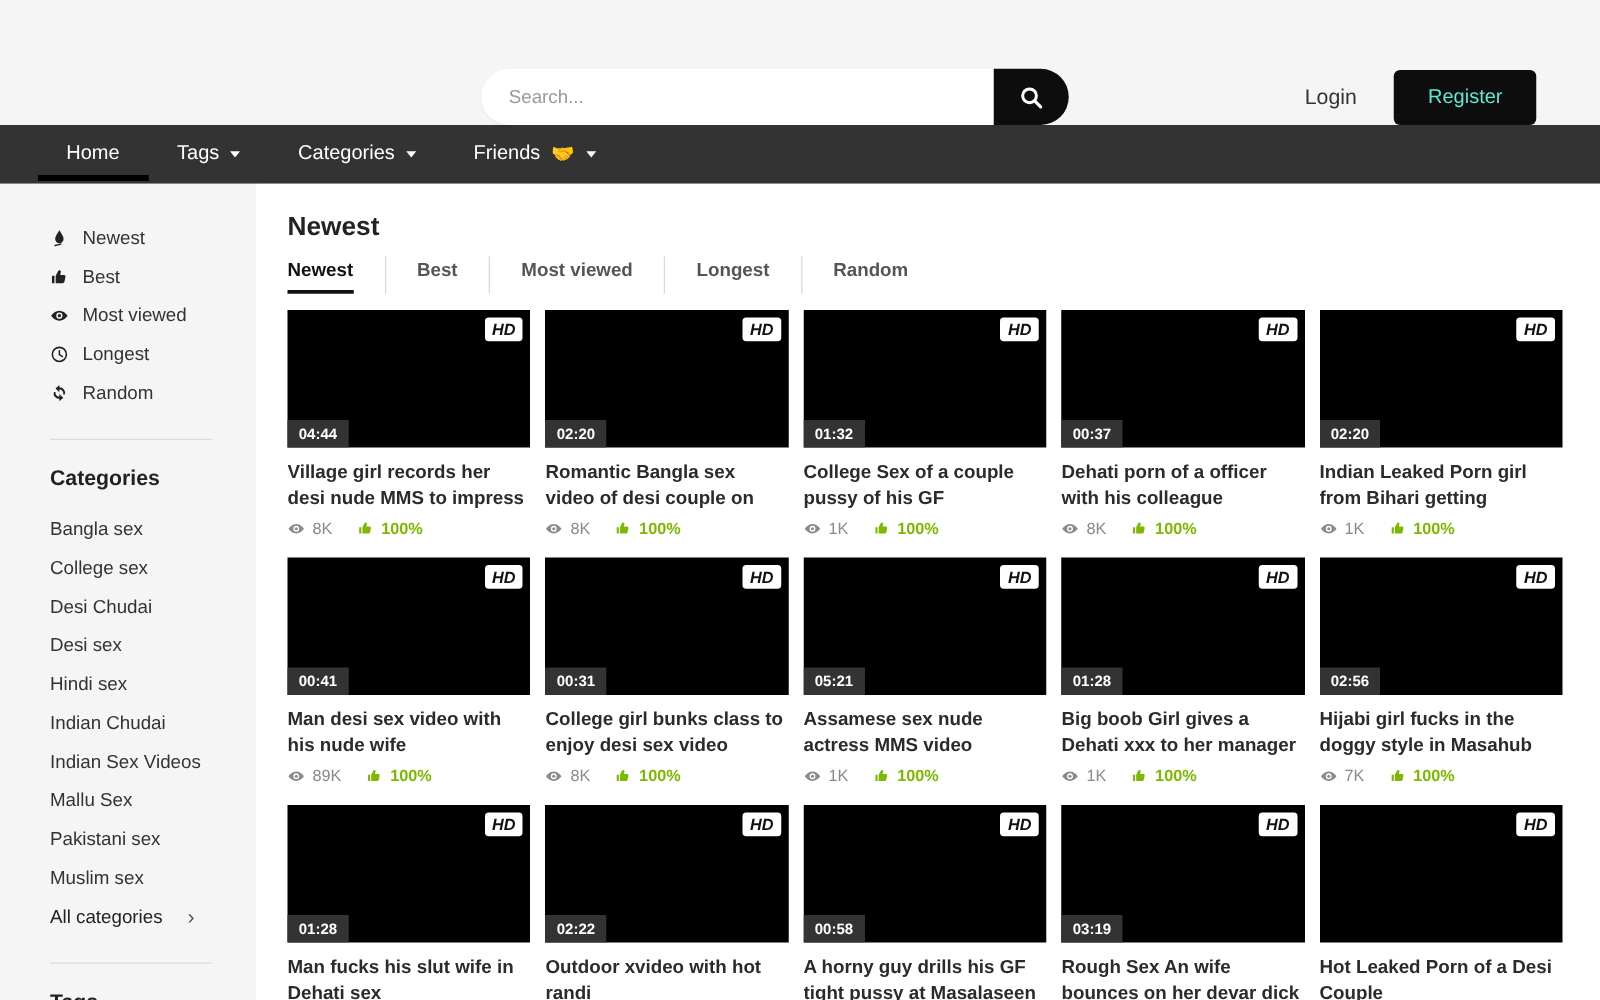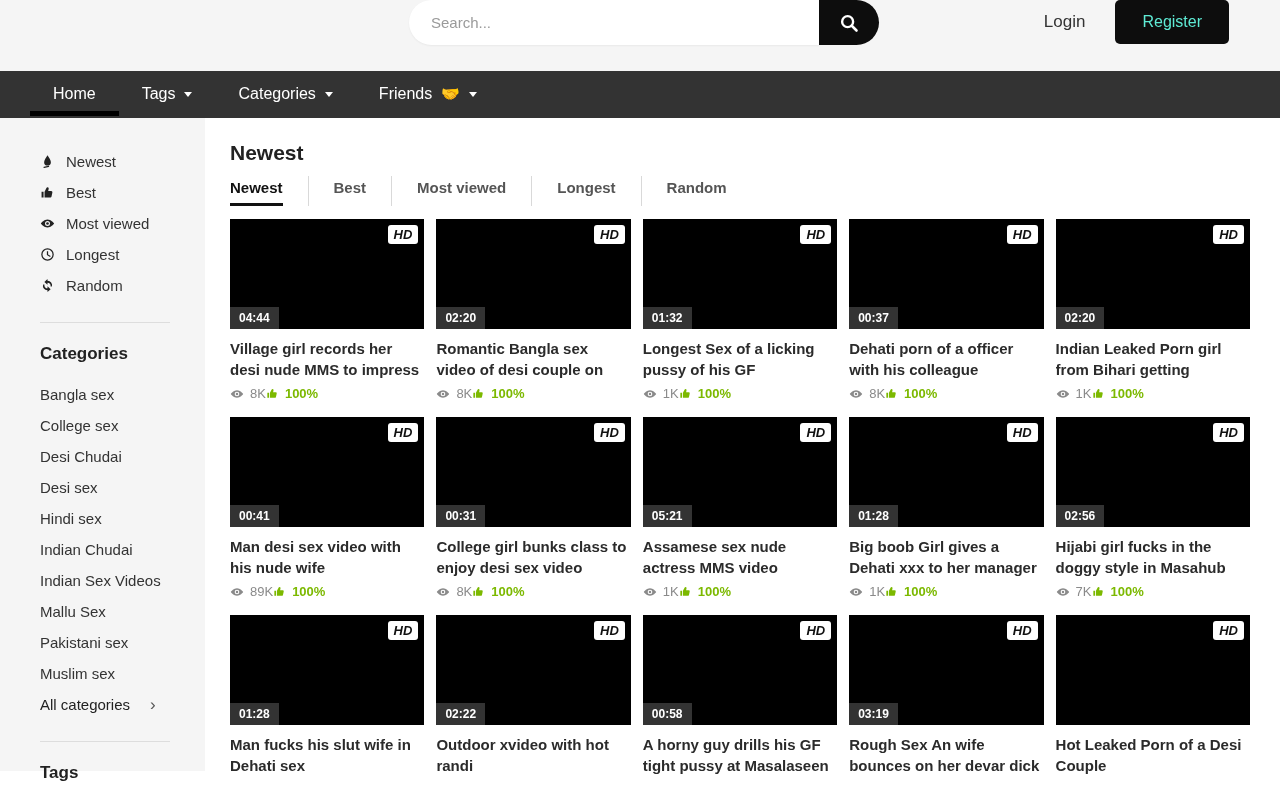--- a/index.html
+++ b/index.html
@@ -1,20 +1,20 @@
 <!DOCTYPE html>
 <html><head>
 <meta charset="utf-8">
 <style>
   * { box-sizing: border-box; margin: 0; padding: 0; }
   html, body { width: 1280px; height: 800px; overflow: hidden; }
   body { font-family: "Liberation Sans", "DejaVu Sans", sans-serif; background: #fff; }
 
   
-  .header { height: 71px; background: #f5f5f5; display: flex; align-items: flex-start; padding-right: 51px; gap: 24px; }
+  .header { height: 100px; background: #f5f5f5; display: flex; align-items: flex-end; padding-right: 51px; }
   .logo-space { width: 385px; height: 100%; }
   .search-form { display: flex; width: 470px; height: 45px; }
   .search-input { flex: 1; border: none; outline: none; background: #fff; border-radius: 24px 0 0 24px; padding: 0 22px; font-size: 15px; color: #333; font-family: inherit; box-shadow: 0 1px 2px rgba(0,0,0,0.05); }
   .search-input::placeholder { color: #9a9a9a; }
   .search-btn { width: 60px; border: none; background: #0d0d0d; border-radius: 0 24px 24px 0; cursor: pointer; display: flex; align-items: center; justify-content: center; }
   .auth { margin-left: auto; display: flex; align-items: center; gap: 30px; }
   .login-link { font-size: 17px; color: #333; cursor: pointer; text-decoration: none; }
   .register-btn { background: #0d0d0d; color: #5eead4; border: none; border-radius: 5px; font-size: 16px; font-family: inherit; padding: 13px 27px; cursor: pointer; }
 
   
@@ -45,21 +45,21 @@
   .tab .t-label { display: inline-block; padding-bottom: 7px; }
   .tab.active { color: #111; }
   .tab.active .t-label { border-bottom: 3px solid #111; }
 
   .grid { margin-top: 13px; display: grid; grid-template-columns: repeat(5, 1fr); column-gap: 12px; row-gap: 16px; }
   .card { cursor: pointer; }
   .thumb { position: relative; height: 110px; background: #000; }
   .hd-badge { position: absolute; top: 6px; right: 6px; background: #fff; color: #111; font-weight: bold; font-style: italic; font-size: 13px; line-height: 19px; padding: 0 6px; border-radius: 3px; }
   .dur-badge { position: absolute; bottom: 0; left: 0; background: rgba(58,58,58,0.88); color: #fff; font-size: 12px; font-weight: bold; padding: 4px 9px; }
   .v-title { margin-top: 9px; font-size: 15px; font-weight: bold; color: #2b2b2b; line-height: 21px; max-height: 42px; overflow: hidden; }
-  .stats { margin-top: 6px; display: flex; align-items: center; font-size: 13px; }
+  .stats { margin-top: 6px; display: flex; align-items: center; gap: 20px; font-size: 13px; }
   .views { color: #8a8a8a; display: flex; align-items: center; gap: 6px; }
   .likes { display: flex; align-items: center; gap: 6px; font-weight: bold; }
 </style>
 </head>
 <body>
 
 <header class="header">
   <div class="logo-space"></div>
   <form class="search-form">
     <input class="search-input" type="text" placeholder="Search..." style="">
@@ -225,21 +225,21 @@
               </svg>
               <span>100%</span>
             </span>
           </div>
         </div>
         <div class="card">
           <div class="thumb">
             <span class="hd-badge">HD</span>
             <span class="dur-badge">01:32</span>
           </div>
-          <div class="v-title">Longest Sex of a licking pussy of his GF</div>
+          <div class="v-title">College Sex of a couple pussy of his GF</div>
           <div class="stats">
             <span class="views">
               <svg width="14" height="14" viewBox="0 0 24 24" fill="#8a8a8a">
                 <path d="M12 5.6c-5.6 0-9.5 5-10.6 6.4 1.1 1.4 5 6.4 10.6 6.4s9.5-5 10.6-6.4C21.5 10.6 17.6 5.6 12 5.6zm0 10.4a4 4 0 1 1 0-8 4 4 0 0 1 0 8z"></path>
                 <circle cx="12" cy="12" r="2.1"></circle>
               </svg>
               <span>1K</span>
             </span>
             <span class="likes" style="color:#7cb900">
               <svg width="13" height="13" viewBox="0 0 24 24" fill="#7cb900">

